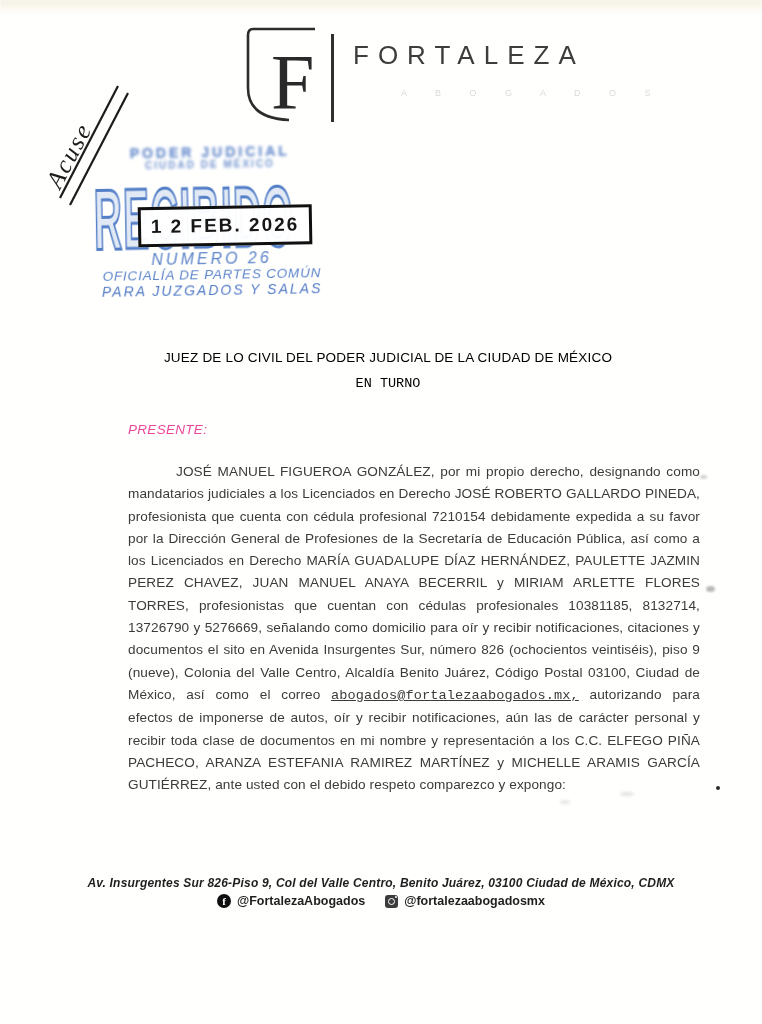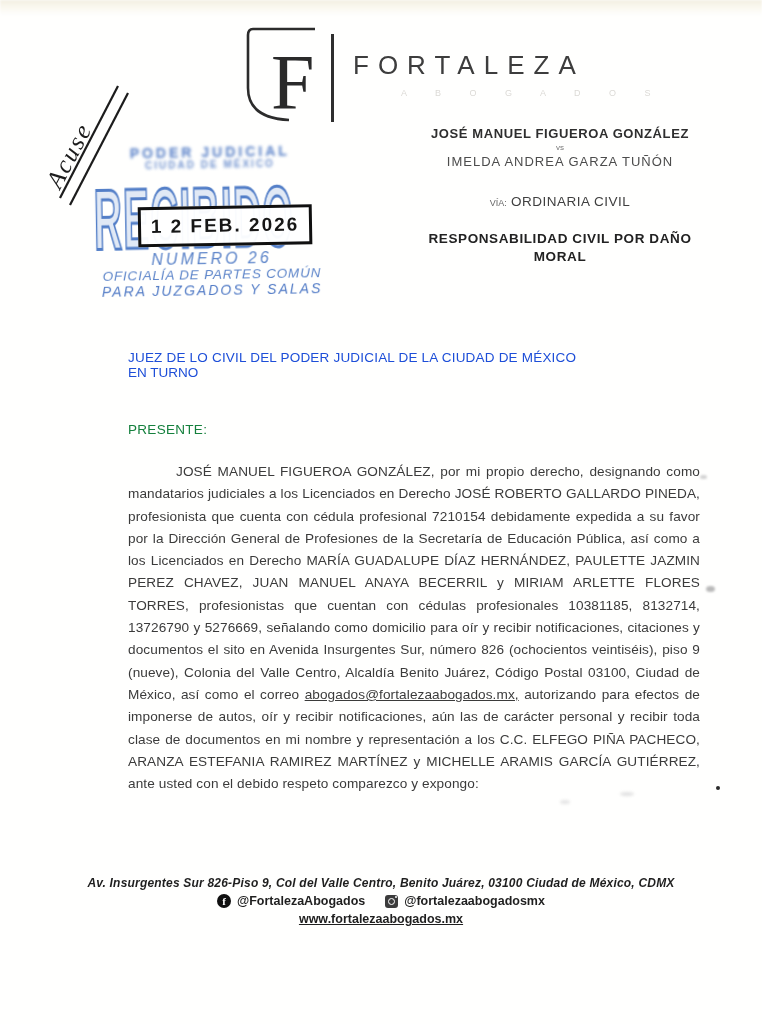--- a/index.html
+++ b/index.html
@@ -16,21 +16,21 @@
   .scan-band{
     position:absolute;left:0;top:0;width:762px;height:16px;
     background:linear-gradient(180deg,#f3efe2 0%,#faf8ef 45%,#ffffff 100%);
     filter:blur(1px);
   }
 
   
   .logo-mark{position:absolute;left:243px;top:26px;}
   .logo-divider{position:absolute;left:331px;top:34px;width:2.5px;height:88px;background:#2f2f2f;}
   .brand-name{
-    position:absolute;left:353px;top:50px;
+    position:absolute;left:353px;top:40px;
     font-size:26px;letter-spacing:9px;color:#3d3d3d;font-weight:400;
   }
   .brand-subtitle{
     position:absolute;left:360px;top:88px;
     font-size:9px;letter-spacing:13px;color:#dcdad6;margin-left:41px;
   }
 
   
   .acuse{position:absolute;left:26px;top:56px;}
 
@@ -88,32 +88,32 @@
   .versus{font-size:8px;color:#777;margin-top:2px;}
   .defendant{font-size:13px;color:#4c4c4c;letter-spacing:1px;margin-top:2px;}
   .via-row{margin-top:25px;font-size:13.5px;color:#3f3f3f;letter-spacing:0.5px;}
   .via-label{font-size:9px;color:#666;letter-spacing:0;}
   .action{
     margin:21px auto 0;width:280px;
     font-size:13.5px;font-weight:700;letter-spacing:0.6px;line-height:18px;color:#222;
   }
 
   
-  .addressee{position:absolute;left:128px;top:350px;width:520px;font-size:13.5px;color:#1d4ed8;}
+  .addressee{position:absolute;left:128px;top:350px;width:520px;font-size:13.5px;color:#000000;text-align:center;}
   .addressee .l1{letter-spacing:0.2px;}
-  .addressee .l2{}
-  .present{position:absolute;left:128px;top:422px;font-size:13.5px;color:#15803d;letter-spacing:0.3px;}
+  .addressee .l2{margin-top:11px;font-family:Liberation Mono, monospace;}
+  .present{position:absolute;left:128px;top:422px;font-size:13.5px;color:#ec4899;letter-spacing:0.3px;font-style:italic;}
 
   
   .body-par{
     position:absolute;left:128px;top:461px;width:572px;
     font-size:13.6px;line-height:22.3px;color:#3b3b3b;
     text-align:justify;text-indent:48px;letter-spacing:0.1px;
   }
-  .email{text-decoration:underline;}
+  .email{text-decoration:underline;font-family:Liberation Mono, monospace;}
 
   
   .footer{position:absolute;left:0;top:876px;width:762px;text-align:center;color:#1f1f1f;}
   .f-address{font-size:12px;font-weight:700;letter-spacing:0.2px;font-style:italic;}
   .f-social-title{font-size:12.5px;font-weight:700;margin-top:4px;}
   .f-handles{margin-top:4px;display:flex;justify-content:center;align-items:center;gap:6px;font-size:12.5px;font-weight:700;}
   .fb-icon{
     display:inline-flex;width:14px;height:14px;border-radius:50%;background:#101010;
     color:#fff;align-items:center;justify-content:center;
     font-family:"Liberation Serif", serif;font-size:11px;font-weight:700;line-height:1;
@@ -159,27 +159,20 @@
     <div class="stamp-h2">CIUDAD DE MÉXICO</div>
     <div class="recibido">RECIBIDO</div>
     <div class="date-box">
       <span class="date-text">1 2 FEB. 2026</span>
     </div>
     <div class="stamp-num">NUMERO 26</div>
     <div class="stamp-of1">OFICIALÍA DE PARTES COMÚN</div>
     <div class="stamp-of2">PARA JUZGADOS Y SALAS</div>
   </div>
 
-  <div class="caption">
-    <div class="plaintiff">JOSÉ MANUEL FIGUEROA GONZÁLEZ</div>
-    <div class="versus">vs</div>
-    <div class="defendant">IMELDA ANDREA GARZA TUÑÓN</div>
-    <div class="via-row"><span class="via-label">VÍA:</span><span> ORDINARIA CIVIL</span></div>
-    <div class="action">RESPONSABILIDAD CIVIL POR DAÑO MORAL</div>
-  </div>
 
   <div class="addressee">
     <div class="l1">JUEZ  DE LO CIVIL DEL PODER JUDICIAL DE LA CIUDAD DE MÉXICO</div>
     <div class="l2">EN TURNO</div>
   </div>
   <div class="present">PRESENTE:</div>
 
   <div class="body-par"><span>JOSÉ MANUEL FIGUEROA GONZÁLEZ, por mi propio derecho, designando como mandatarios judiciales a los Licenciados en Derecho JOSÉ ROBERTO GALLARDO PINEDA, profesionista que cuenta con cédula profesional 7210154 debidamente expedida a su favor por la Dirección General de Profesiones de la Secretaría de Educación Pública, así como a los Licenciados en Derecho MARÍA GUADALUPE DÍAZ HERNÁNDEZ, PAULETTE JAZMIN PEREZ CHAVEZ, JUAN MANUEL ANAYA BECERRIL y MIRIAM ARLETTE FLORES TORRES, profesionistas que cuentan con cédulas profesionales 10381185, 8132714, 13726790 y 5276669, señalando como domicilio para oír y recibir notificaciones, citaciones y documentos el sito en Avenida Insurgentes Sur, número 826 (ochocientos veintiséis), piso 9 (nueve), Colonia del Valle Centro, Alcaldía Benito Juárez, Código Postal 03100, Ciudad de México, así como el correo </span><span class="email">abogados@fortalezaabogados.mx,</span><span> autorizando para efectos de imponerse de autos, oír y recibir notificaciones, aún las de carácter personal y recibir toda clase de documentos en mi nombre y representación a los C.C. ELFEGO PIÑA PACHECO, ARANZA ESTEFANIA RAMIREZ MARTÍNEZ y MICHELLE ARAMIS GARCÍA GUTIÉRREZ, ante usted con el debido respeto comparezco y expongo:</span></div>
 
   <div class="speck" style="left:716px;top:786px;width:4px;height:4px;background:#2b2b2b;"></div>
@@ -192,16 +185,15 @@
     <div class="f-address">Av. Insurgentes Sur 826-Piso 9, Col del Valle Centro, Benito Juárez, 03100 Ciudad de México, CDMX</div>
     <div class="f-handles">
       <span class="fb-icon">f</span>
         <span>@FortalezaAbogados</span>
         <span class="ig-icon">
           <span class="lens"></span>
           <span class="dot"></span>
         </span>
         <span>@fortalezaabogadosmx</span>
     </div>
-    <div class="f-site">www.fortalezaabogados.mx</div>
   </div>
 
 </div>
 
 </body></html>

